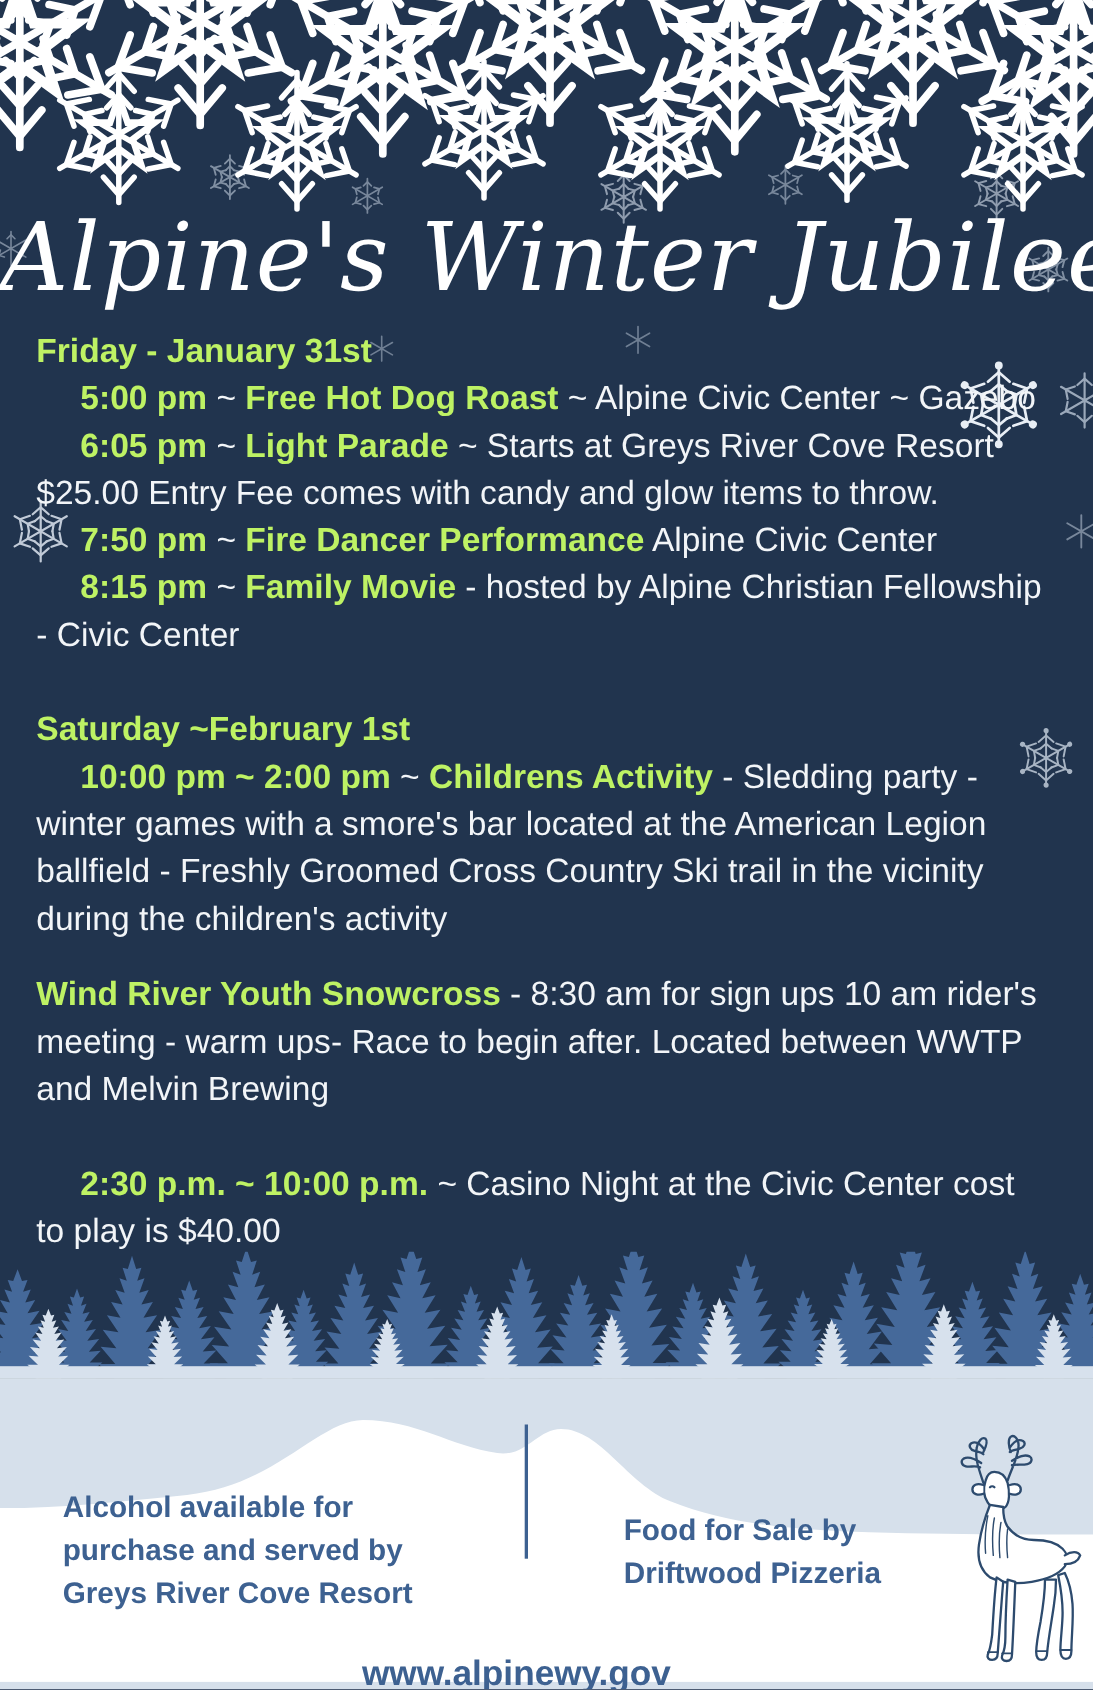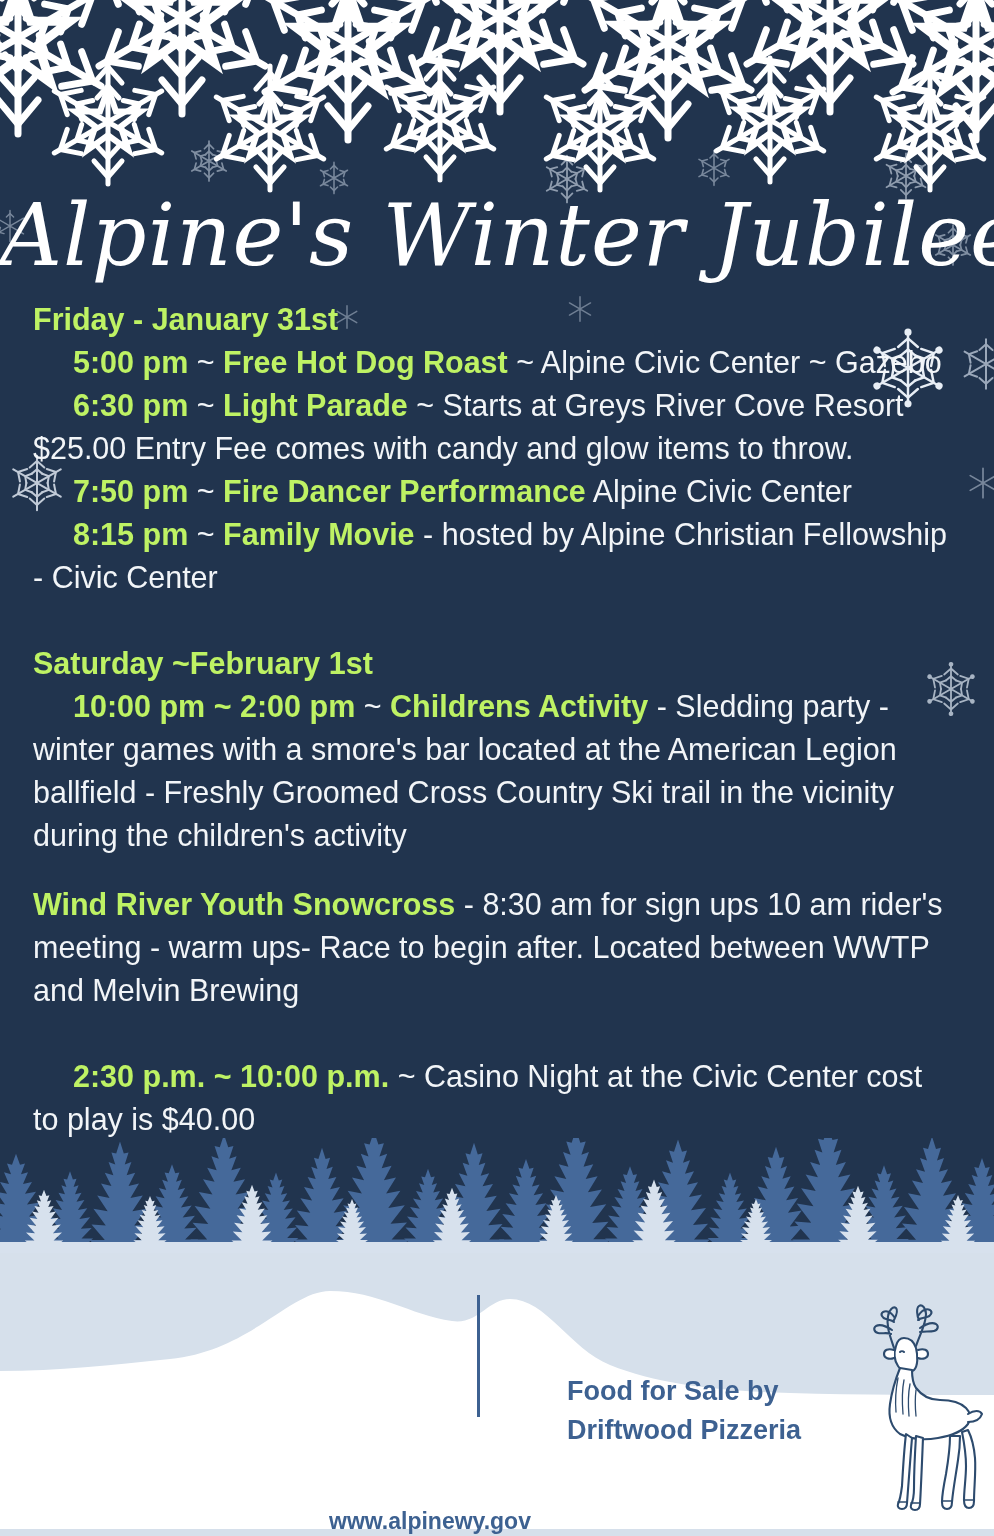--- a/index.html
+++ b/index.html
@@ -97,21 +97,21 @@
   .foot-text {
     position:absolute;
     color:#3d6191;
     font-weight:700;
     font-size:27px;
     line-height:39px;
     z-index:6;
   }
   #alcohol-note { left:57px; top:98px; width:390px; }
   #food-note    { left:539px; top:119px; width:330px;margin-left:28px; }
-  #website      { left:329px; top:254px; font-size:23px; line-height:28px; }
+  #website      { left:329px; top:254px; font-size:32px; line-height:28px; }
   #deer { position:absolute; right:10px; bottom:16px; width:130px; height:230px; z-index:7; }
 </style>
 </head>
 <body>
 
 <div id="poster">
 
   <svg id="border-top" viewBox="0 0 994 200">
     <defs>
 
@@ -459,21 +459,21 @@
   </svg>
 
   <div id="title">Alpine's Winter Jubilee</div>
 
   <div id="body-text">
 
     <div class="blk">
       <b>Friday - January 31st</b>
     </div>
     <div class="blk"><span class="ind"></span><b>5:00 pm</b><span> ~ </span><b>Free Hot Dog Roast</b><span> ~ </span><span>Alpine Civic Center ~ Gazebo</span></div>
-    <div class="blk"><span class="ind"></span><b>6:30 pm</b><span> ~ </span><b>Light Parade</b><span> ~ </span><span>Starts at Greys River Cove Resort $25.00 Entry Fee comes with candy and glow items to throw.</span></div>
+    <div class="blk"><span class="ind"></span><b>6:05 pm</b><span> ~ </span><b>Light Parade</b><span> ~ </span><span>Starts at Greys River Cove Resort $25.00 Entry Fee comes with candy and glow items to throw.</span></div>
     <div class="blk"><span class="ind"></span><b>7:50 pm</b><span>  ~ </span><b>Fire Dancer Performance</b><span> </span><span>Alpine Civic Center</span></div>
     <div class="blk"><span class="ind"></span><b>8:15 pm</b><span> ~ </span><b>Family Movie</b><span> - </span><span>hosted by Alpine Christian Fellowship - Civic Center</span></div>
 
     <div class="gap"></div>
 
     <div class="blk">
       <b>Saturday ~February 1st</b>
     </div>
     <div class="blk"><span class="ind"></span><b>10:00 pm ~ 2:00 pm</b><span> ~ </span><b>Childrens Activity</b><span> - </span><span>Sledding party - winter games with a smore's bar located at the American Legion ballfield - Freshly Groomed Cross Country Ski trail in the vicinity during the children's activity</span></div>
 
@@ -540,20 +540,21 @@
     <svg id="footer-hill" viewBox="0 0 994 200" preserveAspectRatio="none">
       <path d="M0,200 L0,118 C60,118 110,112 170,106 C250,98 290,38 330,38
                C378,38 410,62 452,68 C478,72 488,46 510,46
                C546,46 570,96 610,112 C660,132 720,138 790,140
                C860,142 930,142 994,142 L994,200 Z" fill="#ffffff"></path>
     </svg>
     <div id="footer-bottomline"></div>
 
     <div id="divider"></div>
 
+    <div class="foot-text" id="alcohol-note">Alcohol available for purchase and served by Greys River Cove Resort</div>
     <div class="foot-text" id="food-note">Food for Sale by Driftwood Pizzeria</div>
     <div class="foot-text" id="website">www.alpinewy.gov</div>
 
     <svg id="deer" viewBox="0 0 130 230">
       <g fill="#ffffff" stroke="#2d4b6e" stroke-width="2.1" stroke-linejoin="round" stroke-linecap="round">
 
         <path d="M40,58 C36,46 32,36 34,26 C35,20 39,16 42,18 C44,20 42,26 40,30
                  M38,40 C32,36 26,34 22,36 C19,38 20,42 24,43 C28,44 33,42 37,44
                  M41,28 C37,22 33,20 29,22 C26,24 28,28 32,29 C35,30 38,30 40,32" fill="none"></path>
         <path d="M62,56 C66,44 72,34 72,24 C72,18 68,14 65,16 C62,18 63,26 65,30

